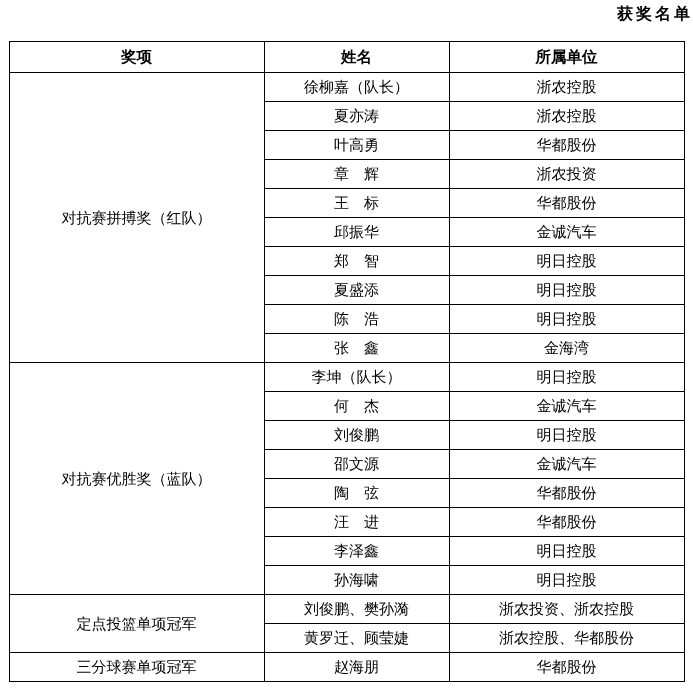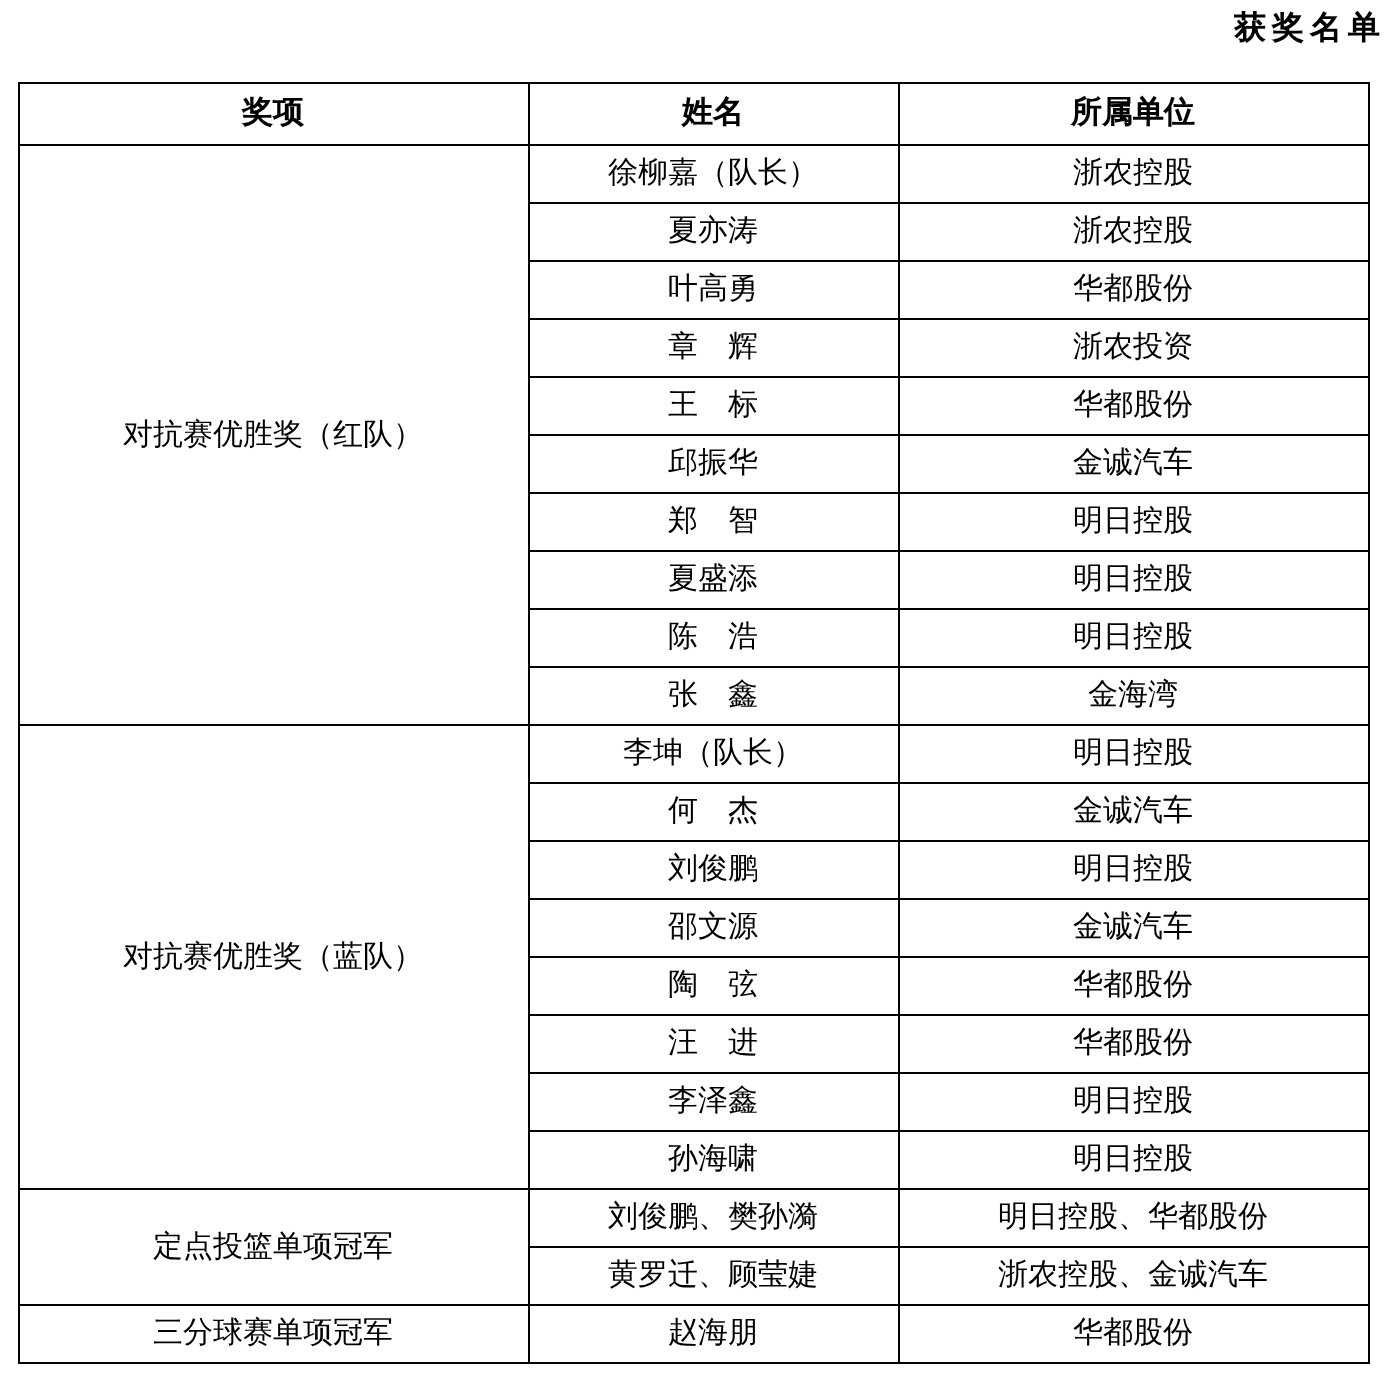--- a/index.html
+++ b/index.html
@@ -78,21 +78,21 @@
     <thead>
       <tr>
         <th>奖项</th>
         <th>姓名</th>
         <th>所属单位</th>
       </tr>
     </thead>
     <tbody>
 
       <tr>
-        <td class="cat-cell" rowspan="10">对抗赛优胜奖（红队）</td>
+        <td class="cat-cell" rowspan="10">对抗赛拼搏奖（红队）</td>
         <td class="spaced-name">徐柳嘉（队长）</td>
         <td>浙农控股</td>
       </tr>
       <tr>
         <td class="spaced-name">夏亦涛</td>
         <td>浙农控股</td>
       </tr>
       <tr>
         <td class="spaced-name">叶高勇</td>
         <td>华都股份</td>
@@ -156,25 +156,25 @@
         <td>明日控股</td>
       </tr>
       <tr>
         <td class="spaced-name">孙海啸</td>
         <td>明日控股</td>
       </tr>
 
       <tr>
         <td class="cat-cell" rowspan="2">定点投篮单项冠军</td>
         <td class="spaced-name">刘俊鹏、樊孙漪</td>
-        <td>明日控股、华都股份</td>
+        <td>浙农投资、浙农控股</td>
       </tr>
       <tr>
         <td class="spaced-name">黄罗迁、顾莹婕</td>
-        <td>浙农控股、金诚汽车</td>
+        <td>浙农控股、华都股份</td>
       </tr>
 
       <tr>
         <td class="cat-cell">三分球赛单项冠军</td>
         <td class="spaced-name">赵海朋</td>
         <td>华都股份</td>
       </tr>
 
     </tbody>
   </table>

